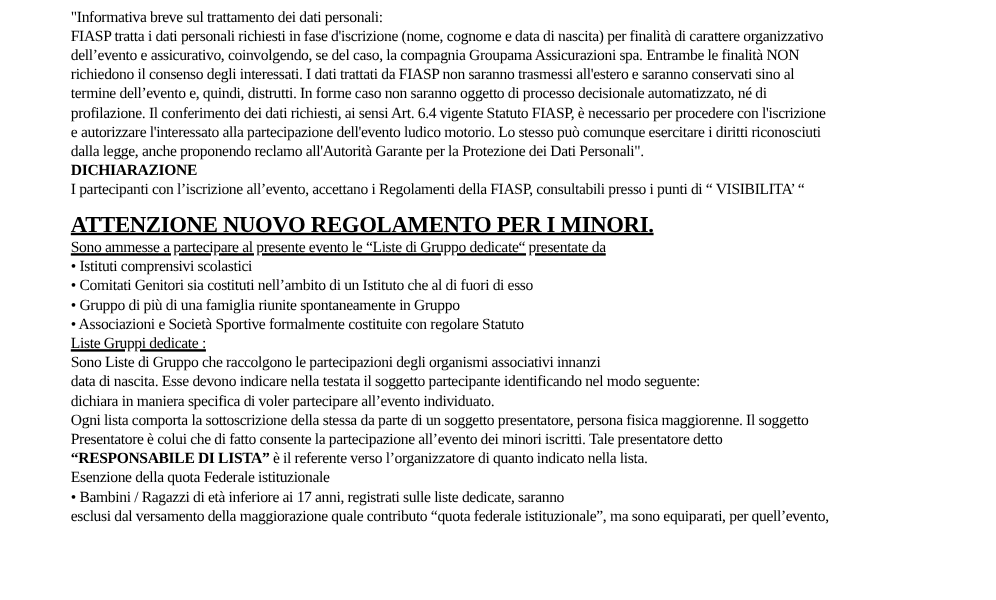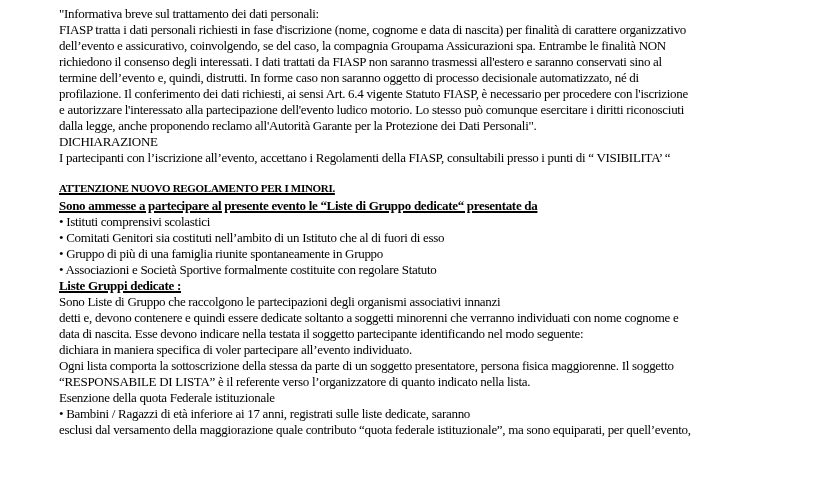--- a/index.html
+++ b/index.html
@@ -27,29 +27,29 @@
     white-space: pre;
   }
   .line.blank {
     height: 12px;
   }
   .line.heading-line {
     height: 20px;
     line-height: 20px;
   }
   .seg-regular { font-weight: normal; }
-  .seg-bold { font-weight: normal; }
+  .seg-bold { font-weight: bold; }
   .seg-bold-underline {
-    font-weight: bold;
+    font-weight: normal;
     text-decoration: underline;
     text-decoration-thickness: 1.5px;
   }
   .seg-heading {
     font-weight: bold;
-    font-size: 11px;
+    font-size: 19px;
     text-decoration: underline;
     text-decoration-thickness: 2px;
   }
 </style>
 </head>
 <body>
 
 <div class="page">
   <div class="doc-body">
       <div class="line regular"><span class="seg-regular">"Informativa breve sul trattamento dei dati personali:</span></div>
@@ -64,22 +64,22 @@
       <div class="line regular"><span class="seg-regular">I partecipanti con l’iscrizione all’evento, accettano i Regolamenti della FIASP, consultabili presso i punti di “ VISIBILITA’ “</span></div>
       <div class="line blank"></div>
       <div class="line heading-line"><span class="seg-heading">ATTENZIONE NUOVO REGOLAMENTO PER I MINORI.</span></div>
       <div class="line regular"><span class="seg-bold-underline">Sono ammesse a partecipare al presente evento le “Liste di Gruppo dedicate“ presentate da</span></div>
       <div class="line regular"><span class="seg-regular">• Istituti comprensivi scolastici</span></div>
       <div class="line regular"><span class="seg-regular">• Comitati Genitori sia costituti nell’ambito di un Istituto che al di fuori di esso</span></div>
       <div class="line regular"><span class="seg-regular">• Gruppo di più di una famiglia riunite spontaneamente in Gruppo</span></div>
       <div class="line regular"><span class="seg-regular">• Associazioni e Società Sportive formalmente costituite con regolare Statuto</span></div>
       <div class="line regular"><span class="seg-bold-underline">Liste Gruppi dedicate :</span></div>
       <div class="line regular"><span class="seg-regular">Sono Liste di Gruppo che raccolgono le partecipazioni degli organismi associativi innanzi</span></div>
-      <div class="line regular"><span class="seg-regular">detti e, devono contenere e quindi essere dedicate soltanto a soggetti minorenni che verranno individuati con nome cognome e</span></div>
       <div class="line regular"><span class="seg-regular">data di nascita. Esse devono indicare nella testata il soggetto partecipante identificando nel modo seguente:</span></div>
       <div class="line regular"><span class="seg-regular">dichiara in maniera specifica di voler partecipare all’evento individuato.</span></div>
       <div class="line regular"><span class="seg-regular">Ogni lista comporta la sottoscrizione della stessa da parte di un soggetto presentatore, persona fisica maggiorenne. Il soggetto</span></div>
+      <div class="line regular"><span class="seg-regular">Presentatore è colui che di fatto consente la partecipazione all’evento dei minori iscritti. Tale presentatore detto</span></div>
       <div class="line regular"><span class="seg-bold">“RESPONSABILE DI LISTA”</span><span class="seg-regular"> è il referente verso l’organizzatore di quanto indicato nella lista.</span></div>
       <div class="line regular"><span class="seg-regular">Esenzione della quota Federale istituzionale</span></div>
       <div class="line regular"><span class="seg-regular">• Bambini / Ragazzi di età inferiore ai 17 anni, registrati sulle liste dedicate, saranno</span></div>
       <div class="line regular"><span class="seg-regular">esclusi dal versamento della maggiorazione quale contributo “quota federale istituzionale”, ma sono equiparati, per quell’evento,</span></div>
     </div>
 </div>
 
 </body></html>

